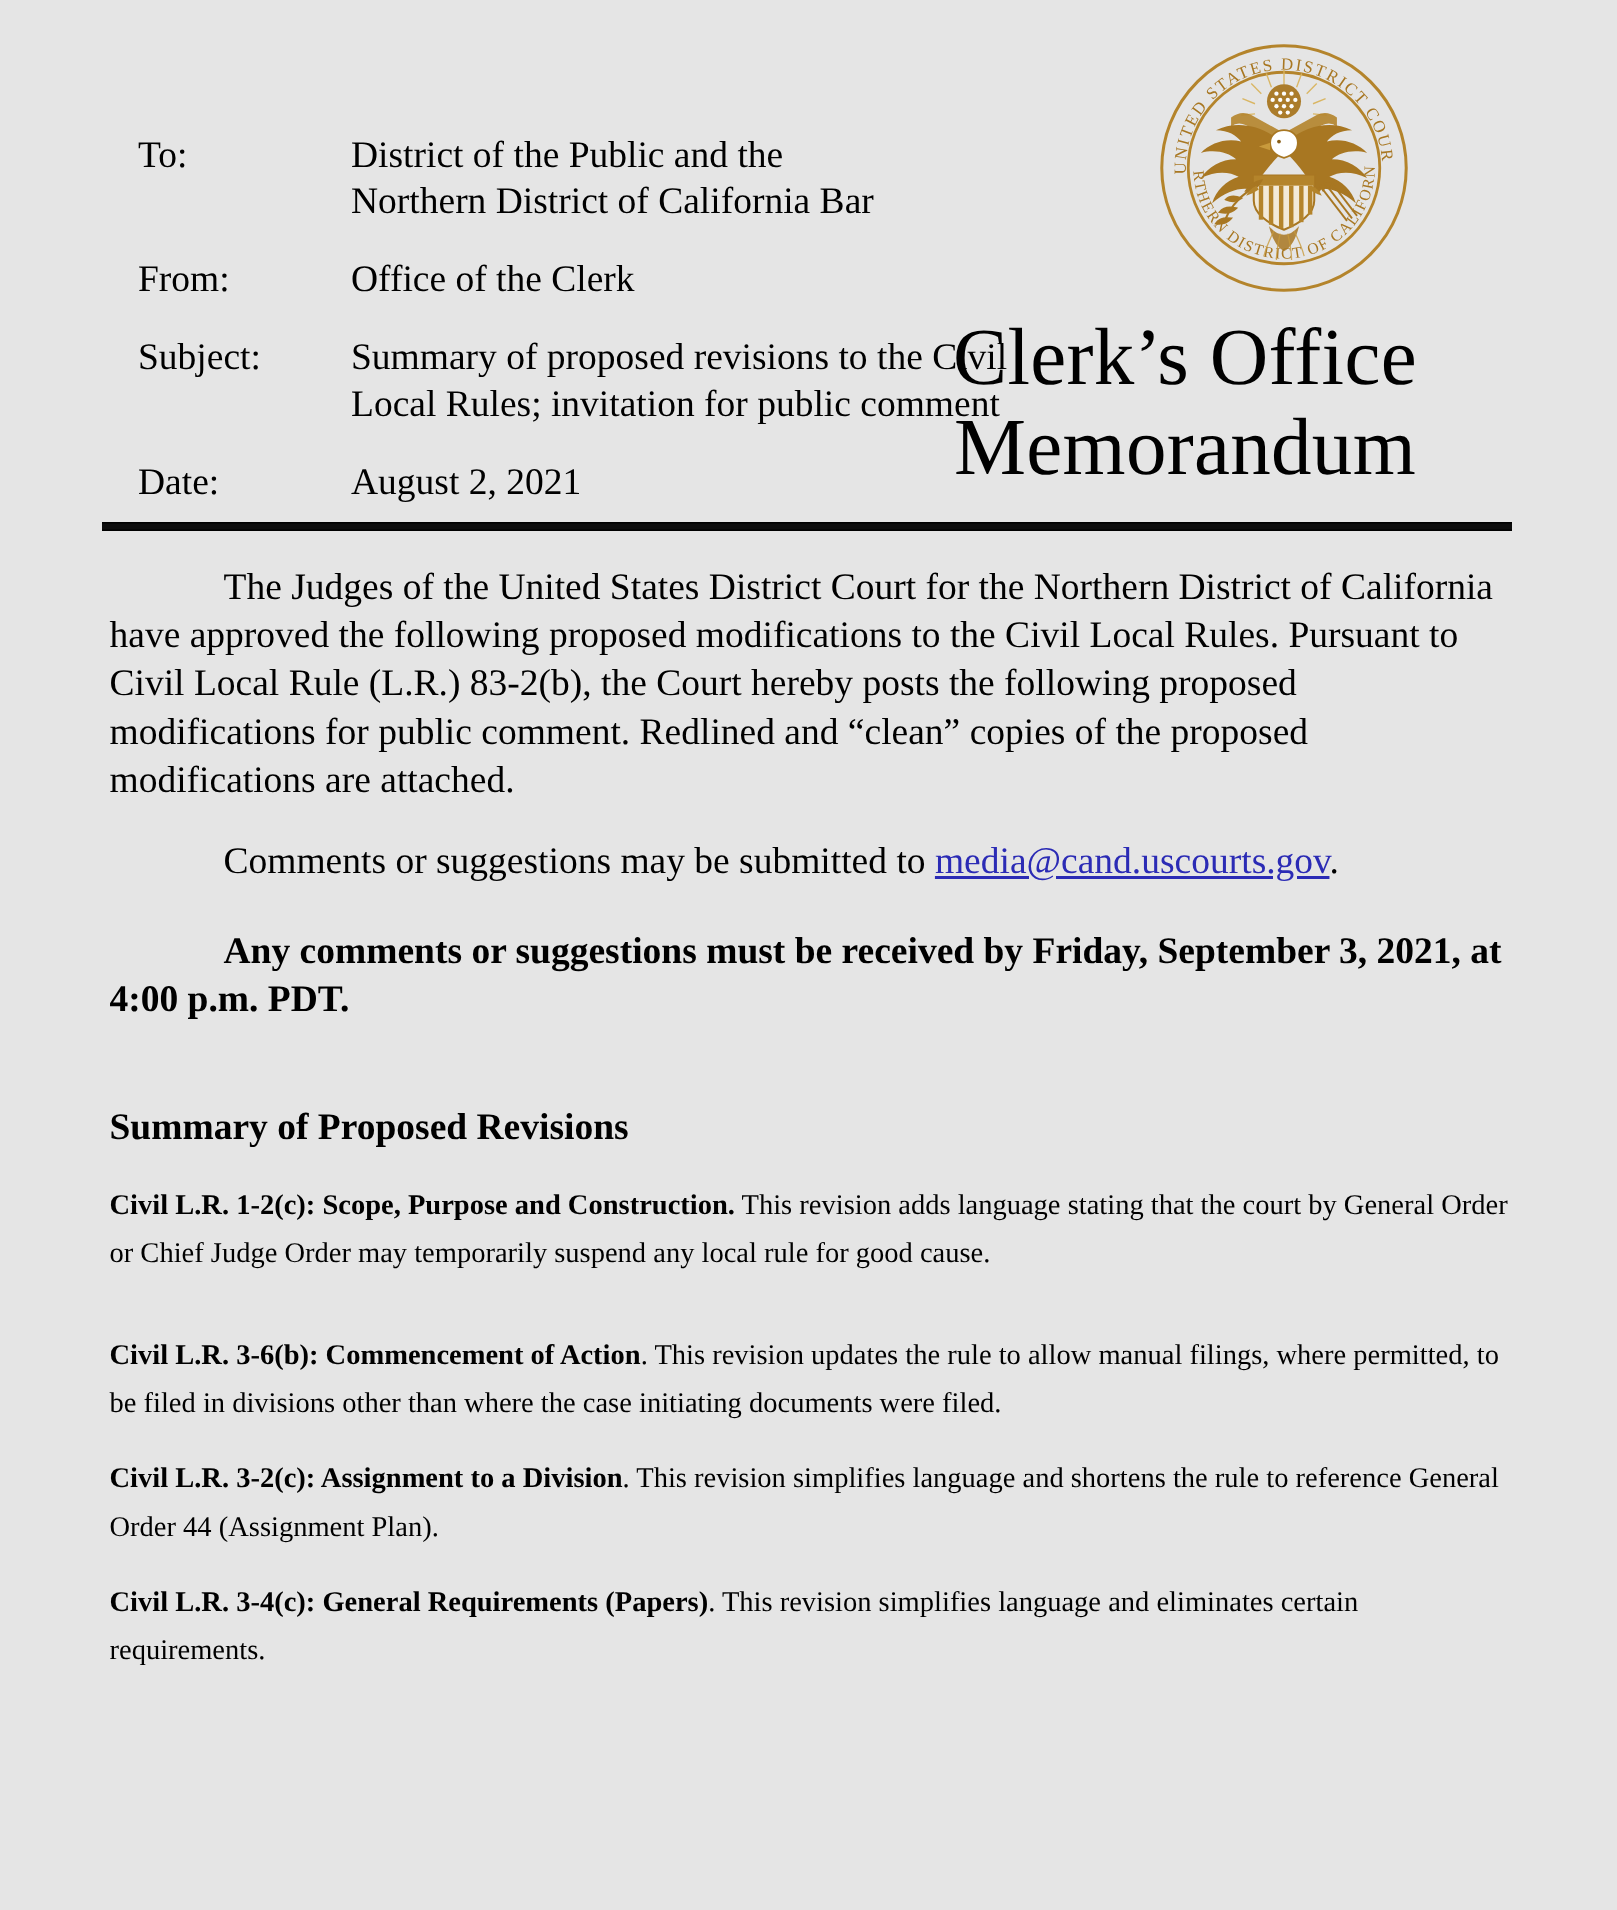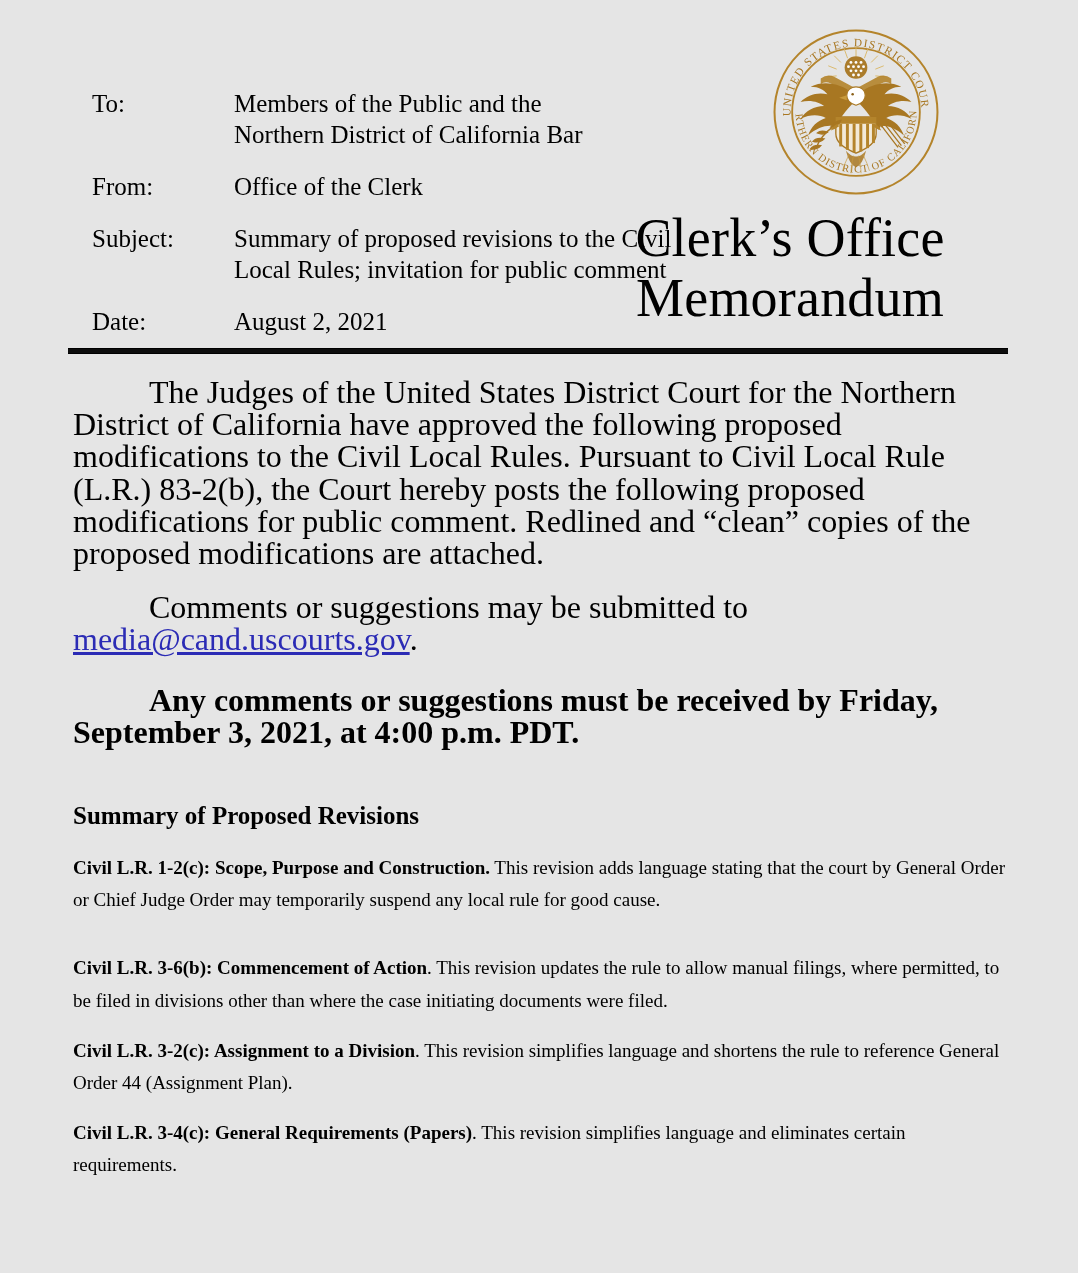--- a/index.html
+++ b/index.html
@@ -86,21 +86,21 @@
   }
 
   
   .body-area {
     position: absolute;
     left: 73px;
     top: 376px;
     width: 935px;
   }
   .para {
-    font-size: 32px;
+    font-size: 25px;
     line-height: 32.2px;
     margin: 0 0 0 0;
     text-align: left;
   }
   .para.indent { text-indent: 76px; }
   .gap-22 { height: 22px; }
   .gap-28 { height: 28px; }
   .gap-18 { height: 18px; }
 
   .para.bold { font-weight: bold; }
@@ -132,21 +132,21 @@
 
 <div class="page">
 
   <div class="header">
 
     <div class="memo-fields">
 
       <div class="field-row">
         <div class="field-label">To:</div>
         <div class="field-value">
-          <span class="vline">Members of the Public and the</span>
+          <span class="vline">District of the Public and the</span>
           <span class="vline">Northern District of California Bar</span>
         </div>
       </div>
 
       <div class="field-row">
         <div class="field-label">From:</div>
         <div class="field-value">
           <span class="vline">Office of the Clerk</span>
         </div>
       </div>

